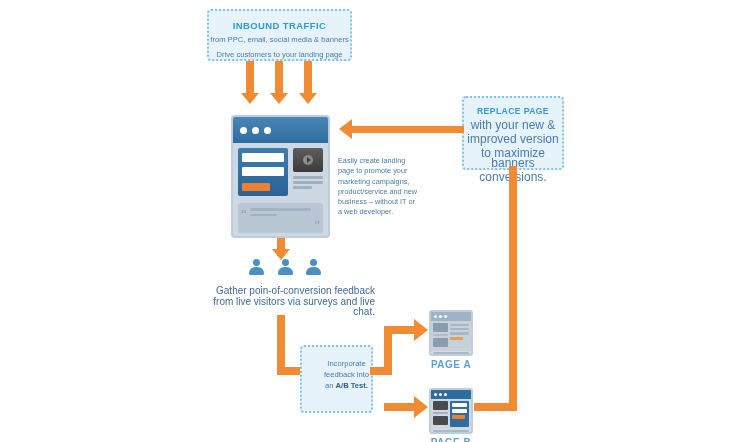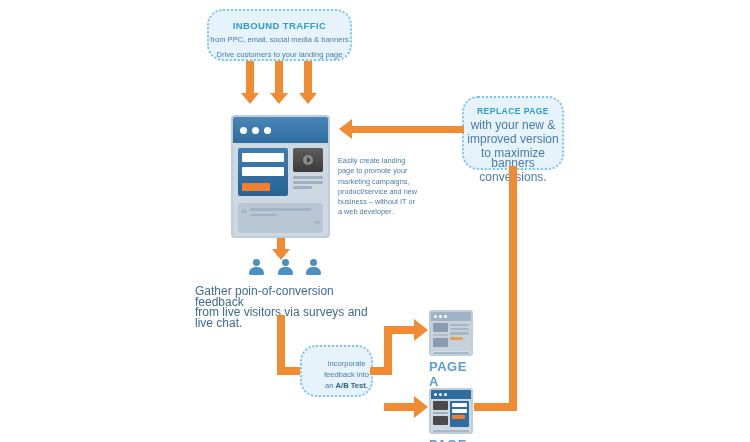--- a/index.html
+++ b/index.html
@@ -10,41 +10,41 @@
     overflow:hidden;
     position:relative;
   }
   #stage{position:relative;width:750px;height:442px;}
 
   
   .callout{
     position:absolute;
     background:#e6f3fb;
     border:2px dotted #7ec4e8;
-    border-radius:16px;
+    border-radius:4px;
     box-sizing:border-box;
     text-align:center;
     color:#3f6a93;
   }
   .callout .title{
     color:#2e9bd6;
     font-weight:bold;
     letter-spacing:.4px;
   }
   .callout .body{color:#4a7ba8;}
 
   #inbound-box{ left:207px; top:9px; width:145px; height:52px; padding-top:9px;}
   #inbound-box .title{font-size:9.5px;}
   #inbound-box .body{font-size:7.6px;line-height:10.5px;margin-top:4px;}
 
   #replace-box{ left:462px; top:96px; width:102px; height:74px; padding-top:8px;}
   #replace-box .title{font-size:8.6px;}
   #replace-box .body{font-size:12px;line-height:10px;margin-top:4px;}
 
-  #abtest-box{ left:300px; top:345px; width:73px; height:52px; padding-top:11px;padding-left:20px;}
+  #abtest-box{ left:300px; top:345px; width:73px; height:68px; padding-top:11px;padding-left:20px;}
   #abtest-box .body{font-size:7.6px;line-height:11px;}
   #abtest-box .body b{font-weight:bold;color:#2d5d8a;}
 
   
   .bar{position:absolute;background:#f08b33;}
   .arrow{position:absolute;width:0;height:0;}
   .arrow-down{border-left:9px solid transparent;border-right:9px solid transparent;border-top:11px solid #f08b33;}
   .arrow-left{border-top:10px solid transparent;border-bottom:10px solid transparent;border-right:13px solid #f08b33;}
   .arrow-right{border-top:11px solid transparent;border-bottom:11px solid transparent;border-left:14px solid #f08b33;}
 
@@ -98,41 +98,41 @@
     position:absolute;left:338px;top:156px;width:80px;
     font-size:7.3px;line-height:10.3px;color:#4a7ba8;
   }
 
   
   #people{position:absolute;left:249px;top:259px;width:72px;display:flex;justify-content:space-between;}
   .person{width:15px;height:16px;position:relative;}
   .person .head{position:absolute;left:4px;top:0;width:7px;height:7px;border-radius:50%;background:#4a90c4;}
   .person .body{position:absolute;left:0;top:8px;width:15px;height:8px;background:#4a90c4;border-radius:8px 8px 2px 2px;}
   #feedback-text{
-    position:absolute;left:195px;top:286px;width:180px;text-align:left;
-    font-size:12px;line-height:10.5px;color:#3f6a93;
+    position:absolute;left:195px;top:286px;width:180px;text-align:right;
+    font-size:10px;line-height:10.5px;color:#3f6a93;
   }
 
   
   .page-thumb{position:absolute;width:44px;}
   .page-thumb .shot{
     width:44px;height:46px;border:2px solid #bfcddb;border-radius:3px;
     box-sizing:border-box;background:#d4dde6;overflow:hidden;
   }
   .page-thumb .ph-head{height:9px;display:flex;align-items:center;gap:2px;padding-left:3px;}
   .page-thumb .ph-head i{width:3px;height:3px;border-radius:50%;background:#fff;display:block;}
   .page-thumb .ph-body{display:flex;gap:2px;padding:2px;}
   .page-thumb .ph-col-l{width:15px;}
   .page-thumb .ph-col-r{flex:1;padding-top:1px;}
   .page-thumb .blk{height:9px;border-radius:1px;margin-bottom:2px;}
   .page-thumb .ln{height:2.2px;border-radius:1px;margin-bottom:2px;}
   .page-thumb .btn{height:3.5px;width:13px;background:#ef7f2e;border-radius:1px;}
   .page-thumb .ph-foot{margin:1px 2px;height:10px;border-radius:1px;}
   .page-thumb .label{
-    text-align:left;font-size:13px;font-weight:bold;letter-spacing:.5px;
+    text-align:center;font-size:10px;font-weight:bold;letter-spacing:.5px;
     color:#5b9ed0;margin-top:3px;
   }
   
   #page-a .ph-head{background:#9fb3c6;}
   #page-a .ph-body{background:#c6d1dc;}
   #page-a .ph-col-l .blk{background:#8a9cae;}
   #page-a .ph-col-l .ln{background:#b0bdc9;}
   #page-a .ph-col-r .ln{background:#a7b6c4;}
   #page-a .btn{background:#e5a055;}
   #page-a .ph-foot{background:#aab8c5;}

